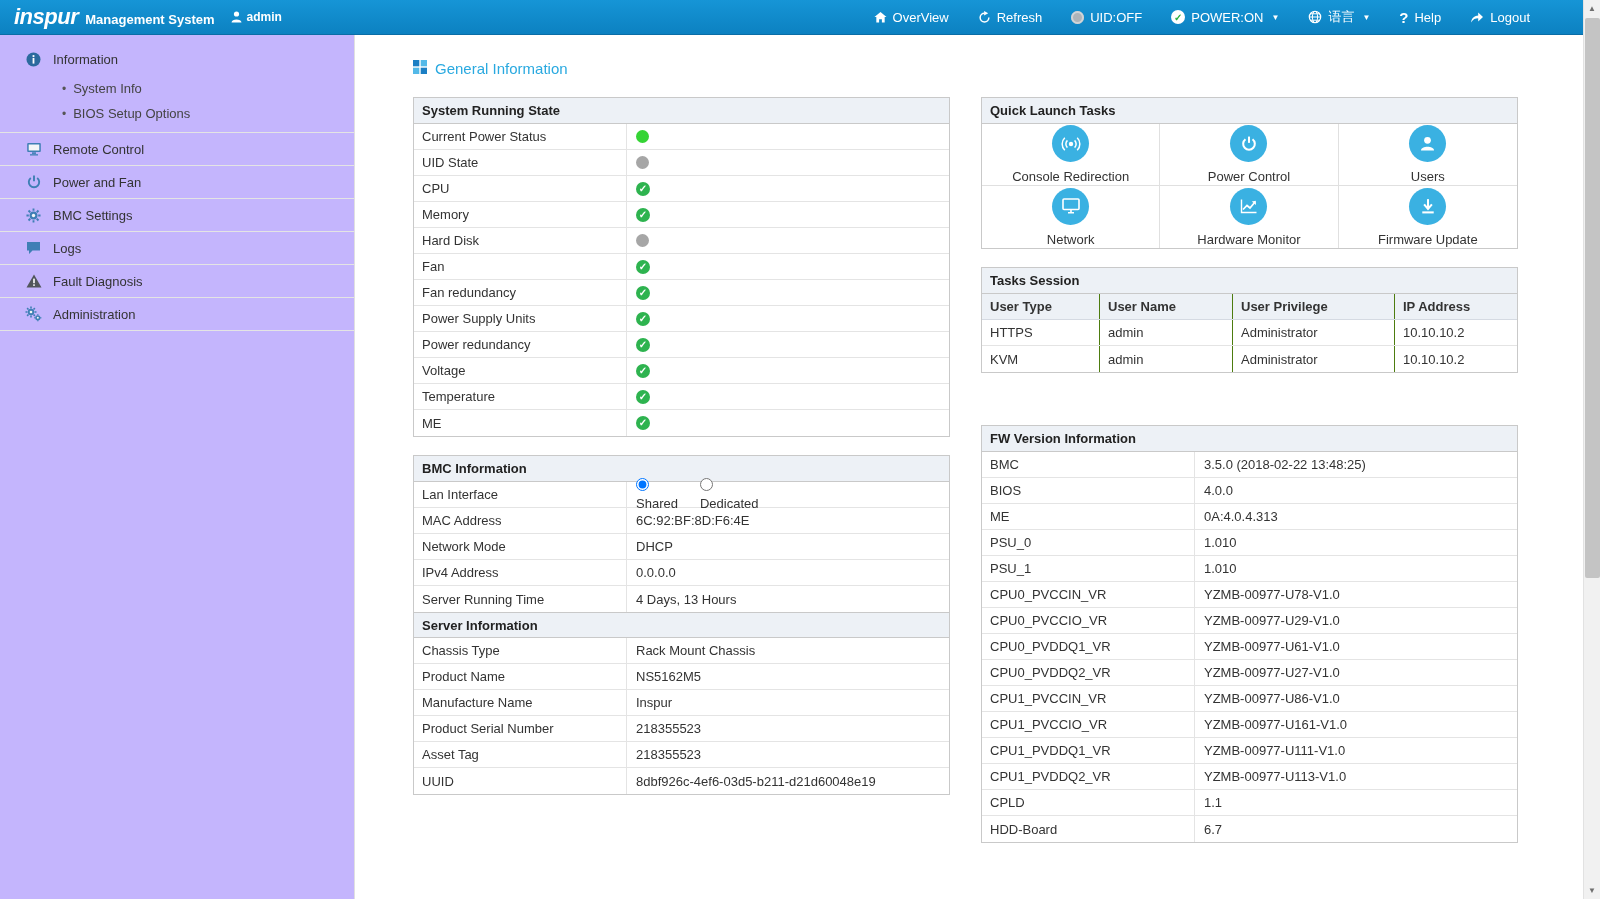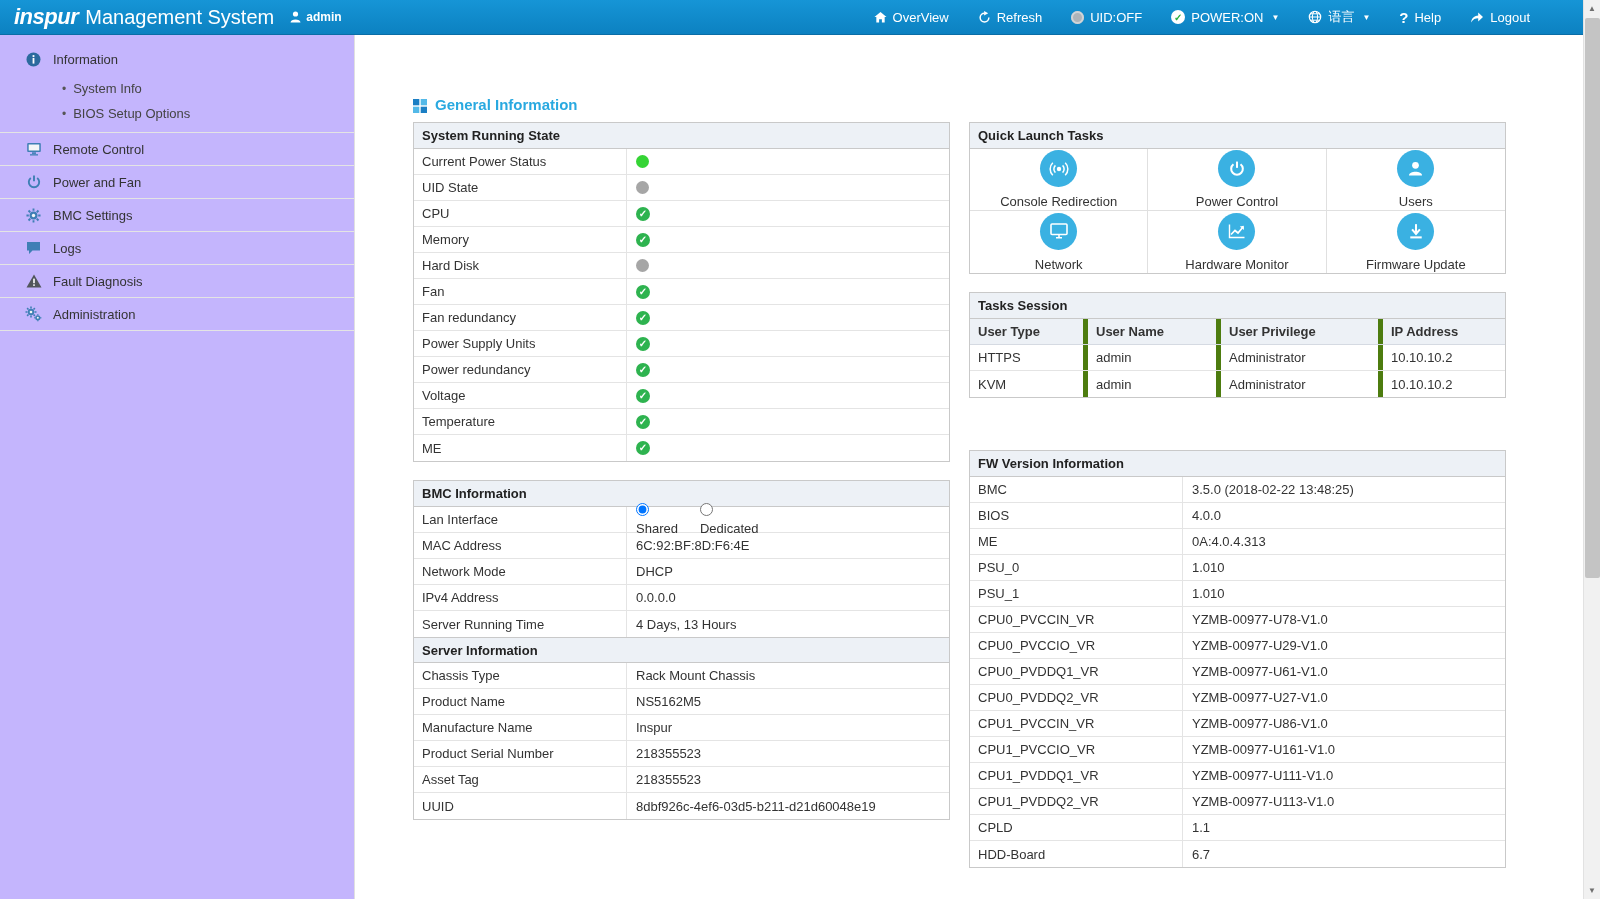--- a/index.html
+++ b/index.html
@@ -2,21 +2,21 @@
 <html><head>
 <meta charset="utf-8">
 <style>
   * { margin:0; padding:0; box-sizing:border-box; }
   html,body { width:1600px; height:899px; overflow:hidden; font-family:"Liberation Sans",sans-serif; background:#fff; color:#333; }
 
   
   .header { height:35px; background:linear-gradient(180deg,#1695d6 0%,#0c81c1 100%); display:flex; align-items:center; color:#fff; border-bottom:1px solid #0a6da6; position:relative; z-index:5; }
   .logo-wrap { display:flex; align-items:baseline; margin-left:14px; }
   .logo-inspur { font-style:italic; font-weight:bold; font-size:22px; letter-spacing:-0.5px; }
-  .logo-title { font-size:20px; font-weight:400; margin-left:7px; }
+  .logo-title { font-size:13px; font-weight:700; margin-left:7px; }
   .hdr-user { display:flex; align-items:center; gap:5px; margin-left:16px; font-size:12px; font-weight:bold; }
   .topnav { margin-left:auto; display:flex; align-items:center; gap:29px; margin-right:70px; font-size:13px; }
   .nav-item { display:flex; align-items:center; gap:6px; color:#fff; text-decoration:none; cursor:pointer; white-space:nowrap; }
   .caret { font-size:8px; margin-left:2px; }
   .pwr-ok { width:14px; height:14px; border-radius:50%; background:#fff; color:#27ae3b; font-size:10px; font-weight:bold; display:inline-flex; align-items:center; justify-content:center; }
   .uid-dot { width:13px; height:13px; border-radius:50%; background:#aeb4b9; box-shadow:inset 0 0 0 2px #cfd4d8; display:inline-block; }
   .qm { font-weight:bold; font-size:15px; }
 
   
   .layout { display:flex; height:864px; }
@@ -25,24 +25,24 @@
 
   
   .side-item { display:flex; align-items:center; height:33px; padding-left:25px; font-size:13px; color:#333; cursor:pointer; border-bottom:1px solid #e4e4e4; }
   .side-item .sicon { width:17px; margin-right:11px; display:inline-flex; justify-content:center; }
   .side-group { border-bottom:1px solid #e4e4e4; }
   .side-group .side-item { border-bottom:none; }
   .side-sub { display:flex; align-items:center; height:25px; padding-left:62px; font-size:13px; color:#444; cursor:pointer; }
   .bullet { margin-right:7px; color:#555; font-size:12px; }
 
   
-  .page-title { display:flex; align-items:flex-end; gap:8px; font-size:15px; font-weight:bold; color:#29a9e0;margin-top:36px; }
-
-  
-  .cols { display:flex; gap:19px; margin-top:9px; }
+  .page-title { display:flex; align-items:flex-start; gap:8px; font-size:15px; font-weight:normal; color:#29a9e0; }
+
+  
+  .cols { display:flex; gap:31px; margin-top:20px; }
   .col { width:537px; flex-shrink:0; }
 
   
   .panel { border:1px solid #c9c9c9; background:#fff; }
   .sec-header { background:#edf1f6; border-bottom:1px solid #c9c9c9; font-weight:bold; font-size:13px; color:#222; height:26px; display:flex; align-items:center; padding-left:8px; }
   .sec-header.inner { border-top:1px solid #c9c9c9; }
   .mt18 { margin-top:18px; }
   .mt52 { margin-top:52px; }
 
   .srs-row, .kv-row { display:flex; align-items:stretch; height:26px; border-bottom:1px solid #e4e4e4; font-size:13px; }
@@ -66,21 +66,21 @@
   .ql-cell { height:62px; border-right:1px solid #e0e0e0; border-bottom:1px solid #e0e0e0; display:flex; flex-direction:column; align-items:center; justify-content:center; cursor:pointer; }
   .ql-cell:nth-child(3n) { border-right:none; }
   .ql-cell:nth-child(n+4) { border-bottom:none; }
   .ql-ico { width:37px; height:37px; border-radius:50%; background:#3ab1e2; display:flex; align-items:center; justify-content:center; margin-bottom:7px; }
   .ql-label { font-size:13px; color:#333; }
 
   
   .as-row { display:flex; height:26px; align-items:stretch; border-bottom:1px solid #e4e4e4; font-size:13px; }
   .as-row:last-child { border-bottom:none; }
   .as-head { background:#edf1f6; font-weight:bold; border-bottom:1px solid #d5dae2; }
-  .as-c { padding-left:8px; display:flex; align-items:center; border-right:5px solid #4d7c0f; }
+  .as-c { padding-left:8px; display:flex; align-items:center; border-right:1px solid #4d7c0f; }
   .as-c:last-child { border-right:none; }
   .c1 { width:118px; flex-shrink:0; } .c2 { width:133px; flex-shrink:0; } .c3 { width:162px; flex-shrink:0; } .c4 { flex:1; }
 
   
   .scrollbar { position:fixed; top:0; right:0; width:17px; height:899px; background:#f1f1f1; border-left:1px solid #e2e2e2; z-index:10; }
   .sb-arrow { height:17px; display:flex; align-items:center; justify-content:center; font-size:8px; color:#6f6f6f; }
   .sb-arrow.down { position:absolute; bottom:0; left:0; right:0; }
   .sb-thumb { position:absolute; top:18px; left:1px; width:15px; height:560px; background:#c4c4c4; border-radius:2px; }
 
   svg { display:block; }

